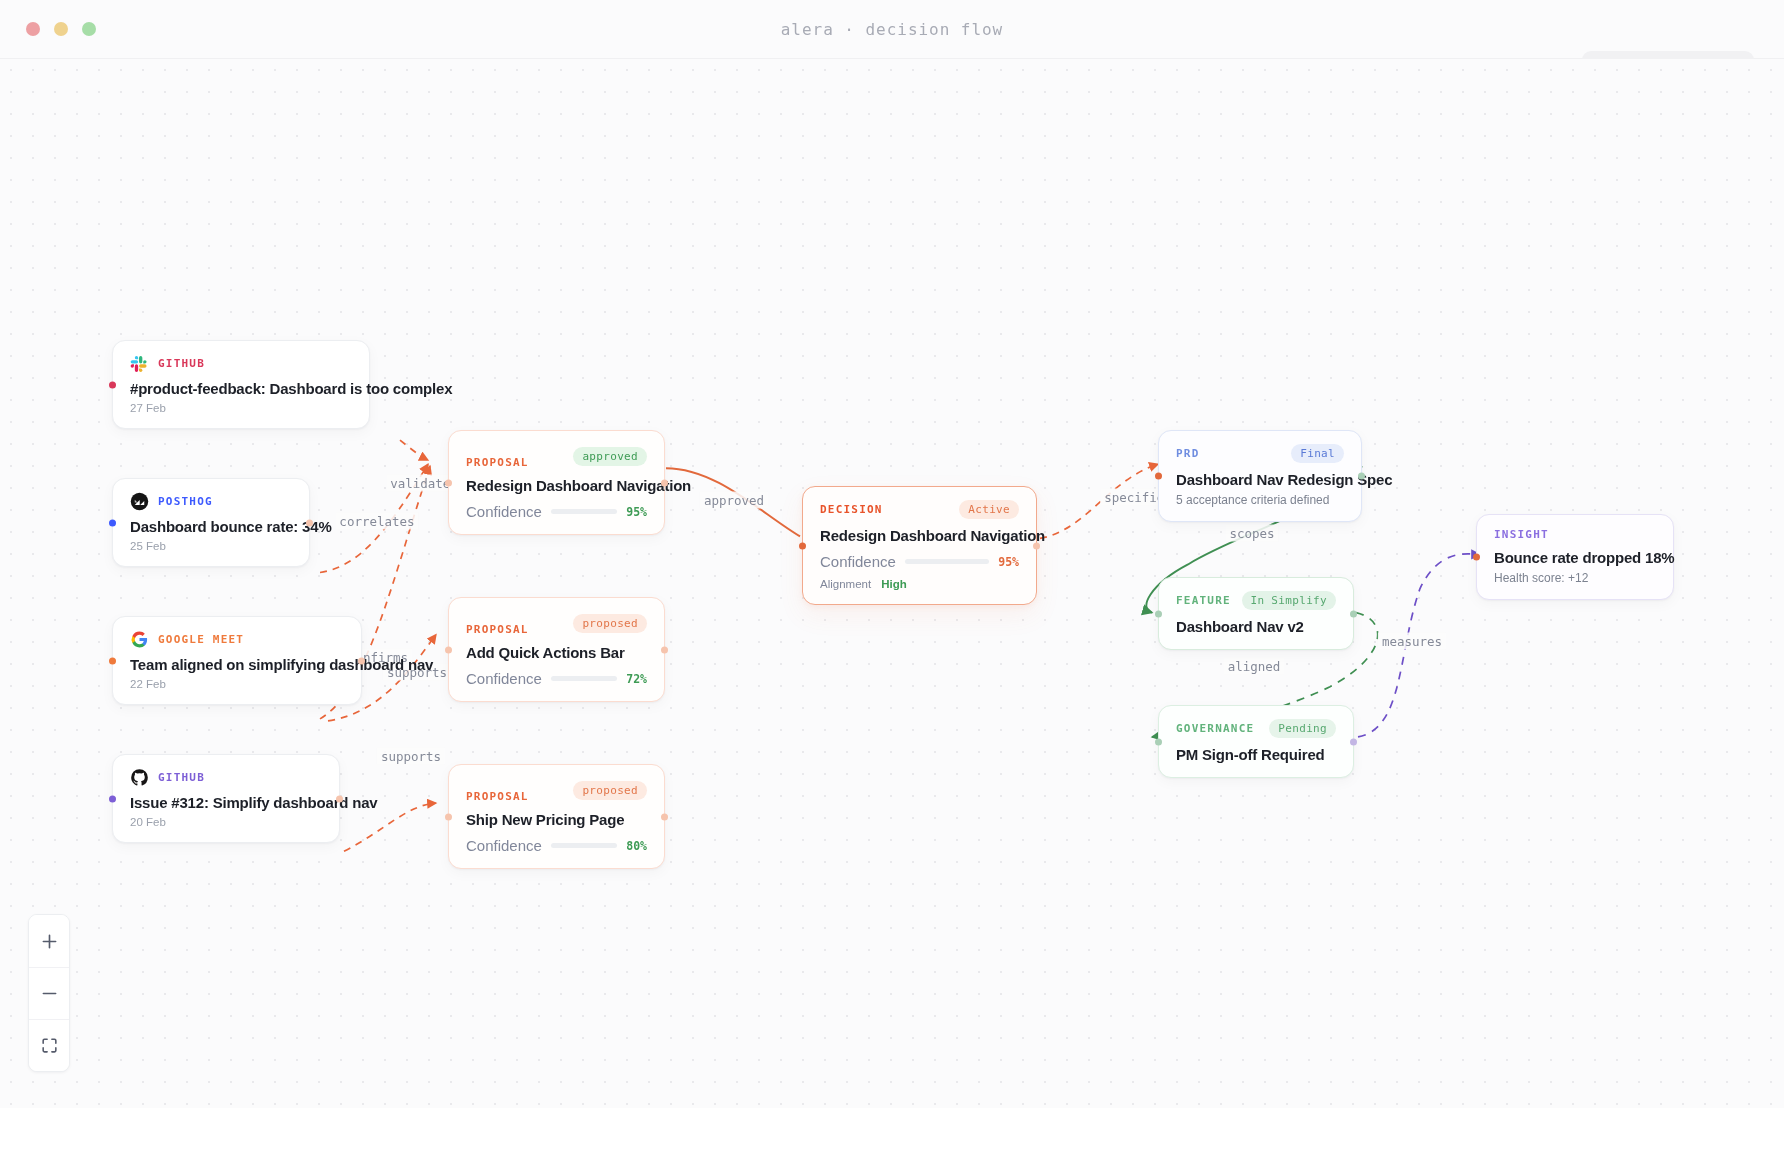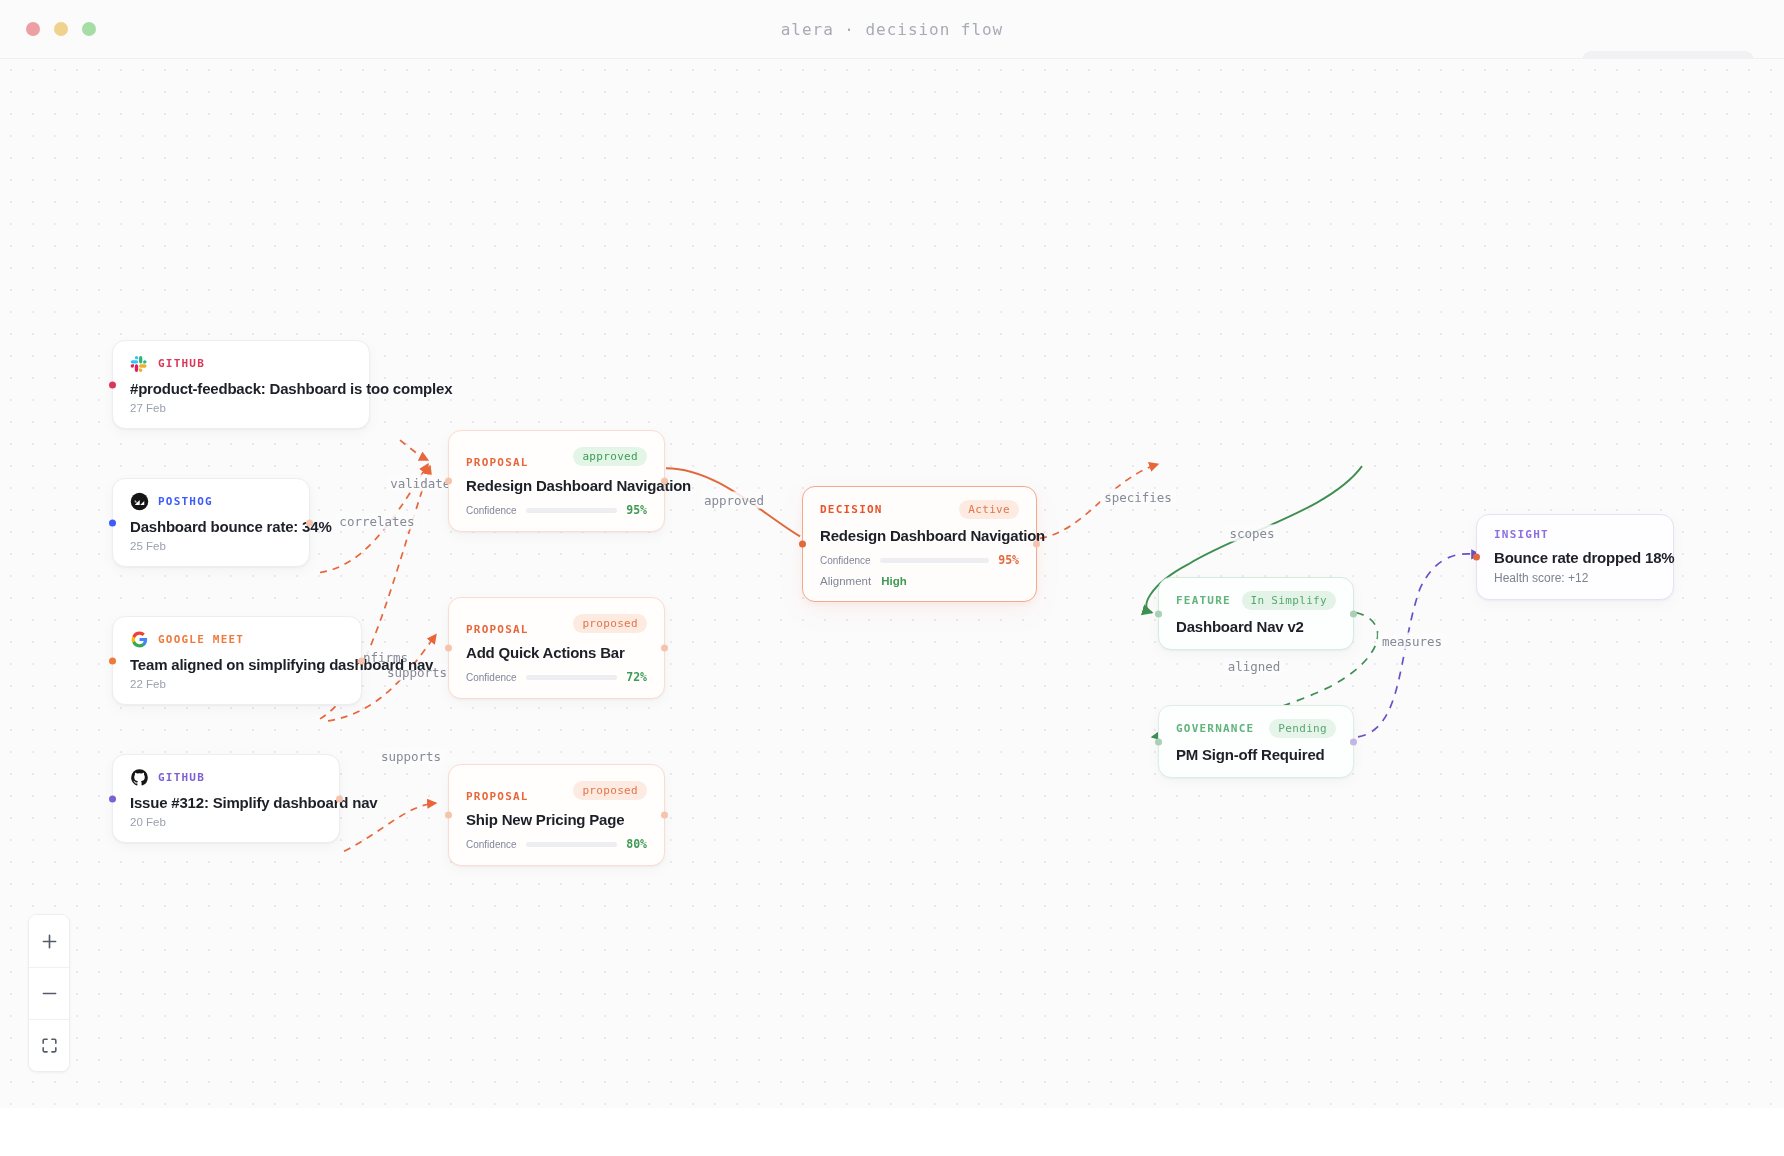--- a/index.html
+++ b/index.html
@@ -114,21 +114,21 @@
     width:190px;
     border-color:#fbdcd0;
     background:#fffefd;
   }
   .proposal .kicker { color:#e8663a;margin-top:12px; }
   .pill.approved { background:#e3f5e6; color:#3e9b55; }
   .pill.proposed { background:#fdeae1; color:#e2764a; }
   .conf-row {
     display:flex; align-items:center; gap:9px; margin-top:9px;
   }
-  .conf-lbl { font-size:10px; color:#81879a; }
+  .conf-lbl { font-size:15px; color:#81879a; }
   .conf-track {
     flex:1 1 auto; height:5px; border-radius:3px; background:#eceef1;
     overflow:hidden;
   }
   .conf-fill { height:100%; border-radius:3px; background:#56b968; }
   .conf-val {
     font-family:"DejaVu Sans Mono", monospace;
     font-size:11.5px; font-weight:bold; color:#3e9b55;
   }
 
@@ -393,20 +393,30 @@
         </span>
         <span class="conf-val">95%</span>
       </div>
       <div class="align-row">
         <span class="align-lbl">Alignment</span>
         <span class="align-val">High</span>
       </div>
       <span class="port right" style="background:#f6c4ad;"></span>
     </div>
 
+    <div class="node prd" style="left:1158px; top:371px; width:204px;">
+      <span class="port left" style="background:#e2693c;"></span>
+      <div class="node-head">
+        <span class="kicker">PRD</span>
+        <span class="pill final">Final</span>
+      </div>
+      <div class="node-title">Dashboard Nav Redesign Spec</div>
+      <div class="node-sub">5 acceptance criteria defined</div>
+      <span class="port right" style="background:#a9cfb6;"></span>
+    </div>
 
     <div class="node feature" style="left:1158px; top:518px; width:196px;">
       <span class="port left" style="background:#a9cfb6;"></span>
       <div class="node-head">
         <span class="kicker">FEATURE</span>
         <span class="pill inprogress">In Simplify</span>
       </div>
       <div class="node-title">Dashboard Nav v2</div>
       <span class="port right" style="background:#a9cfb6;"></span>
     </div>

